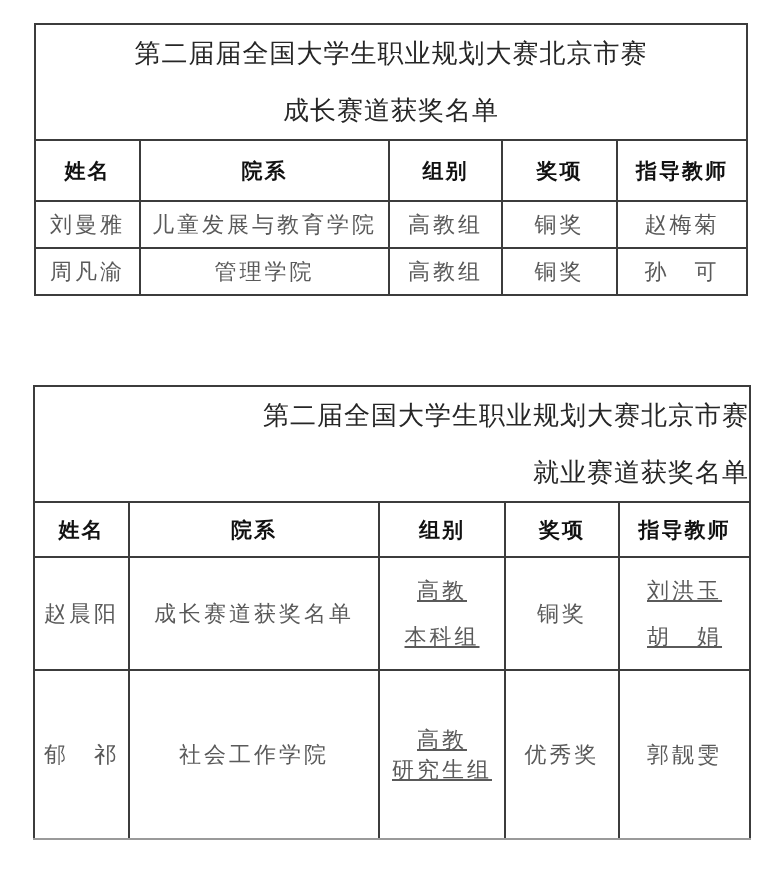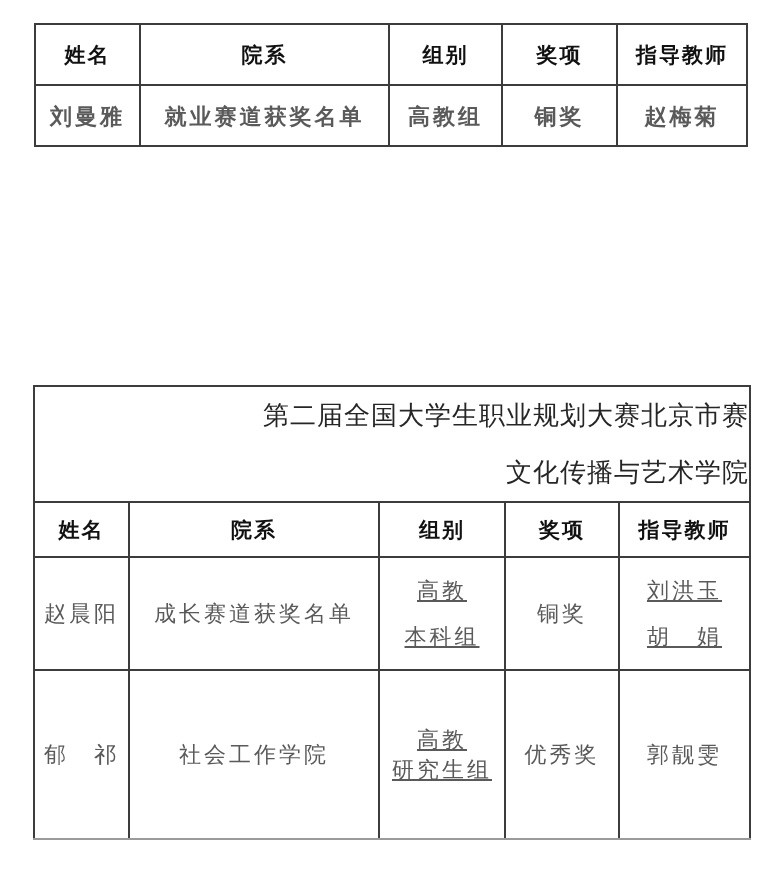--- a/index.html
+++ b/index.html
@@ -48,70 +48,83 @@
     }
     td.cell {
       font-family: "DejaVu Serif", "Liberation Serif", serif;
       font-size: 22px;
       color: #5a5a5a;
       letter-spacing: 3px;
       line-height: 30px;
     }
     .stack-line { display: block; text-decoration: underline; }
     #table1 .row-hdr { height: 61px; }
-    #table1 .row-data { height: 61px; font-weight: bold; }
+    #table1 .row-data { height: 47px; }
     #table2 .row-hdr { height: 55px; }
     #table2 .row-data-1 { height: 113px; }
     #table2 .row-data-2 { height: 169px; }
     #table2 .row-data-2 td.groupcell .stack-line + .stack-line { }
     #table2 .row-data-1 td .stack-line + .stack-line { margin-top: 16px; }
     #table2 tr:last-child td { border-bottom-color: #9a9a9a; }
   </style>
 </head>
 <body>
 
 <table id="table1" class="award-table">
   <colgroup>
     <col style="width:105px">
     <col style="width:249px">
     <col style="width:113px">
     <col style="width:115px">
     <col style="width:130px">
   </colgroup>
   <tbody>
+      <tr>
+    <td colspan="5" class="title-cell" style="height:110px;">
+      <span class="title-line">第二届届全国大学生职业规划大赛北京市赛</span>
+      <span class="title-line">成长赛道获奖名单</span>
+    </td>
+  </tr>
   <tr class="row-hdr">
     <th class="hdr">姓名</th>
     <th class="hdr">院系</th>
     <th class="hdr">组别</th>
     <th class="hdr">奖项</th>
     <th class="hdr">指导教师</th>
   </tr>
   <tr class="row-data">
     <td class="cell">刘曼雅</td>
-    <td class="cell">就业赛道获奖名单</td>
+    <td class="cell">儿童发展与教育学院</td>
     <td class="cell">高教组</td>
     <td class="cell">铜奖</td>
     <td class="cell">赵梅菊</td>
+  </tr>
+  <tr class="row-data">
+    <td class="cell">周凡渝</td>
+    <td class="cell">管理学院</td>
+    <td class="cell">高教组</td>
+    <td class="cell">铜奖</td>
+    <td class="cell" style="white-space:pre;">孙　可</td>
   </tr>
 </tbody>
   </table>
 
 <table id="table2" class="award-table">
   <colgroup>
     <col style="width:95px">
     <col style="width:250px">
     <col style="width:126px">
     <col style="width:114px">
     <col style="width:131px">
   </colgroup>
   <tbody>
       <tr>
     <td colspan="5" class="title-cell" style="height:111px;text-align:right;">
       <span class="title-line">第二届全国大学生职业规划大赛北京市赛</span>
-      <span class="title-line">文化传播与艺术学院</span>
+      <span class="title-line">就业赛道获奖名单</span>
     </td>
   </tr>
   <tr class="row-hdr">
     <th class="hdr">姓名</th>
     <th class="hdr">院系</th>
     <th class="hdr">组别</th>
     <th class="hdr">奖项</th>
     <th class="hdr">指导教师</th>
   </tr>
   <tr class="row-data-1">

